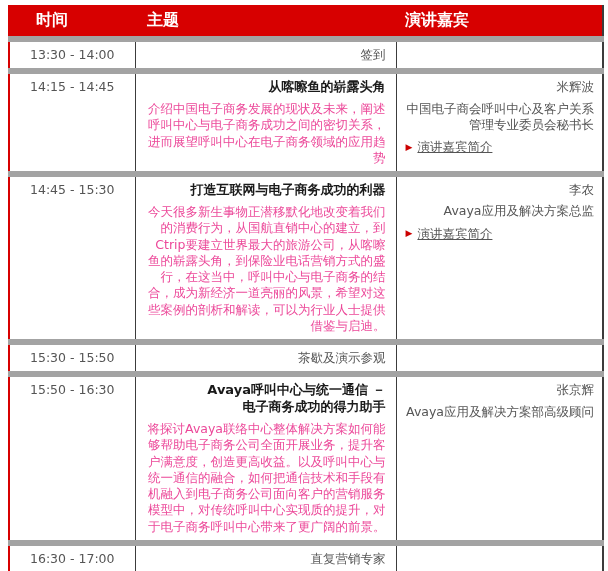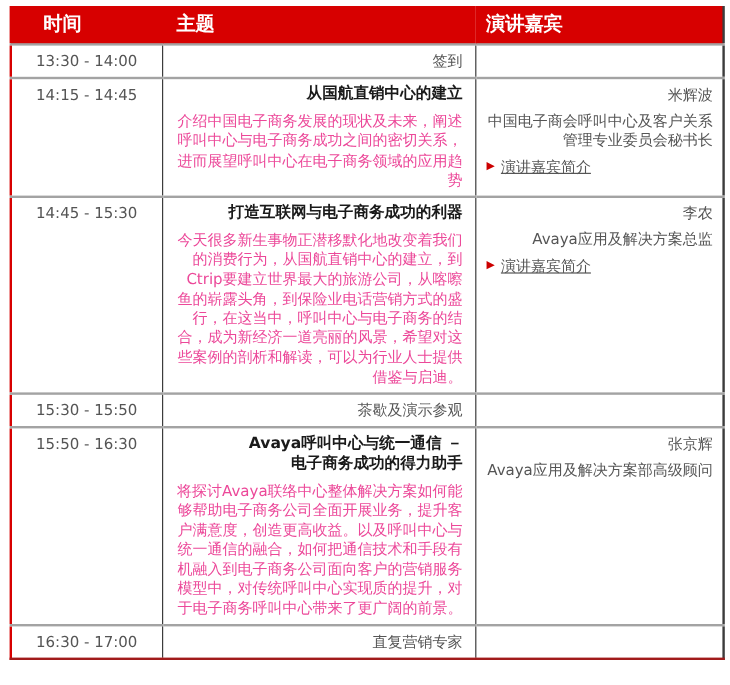--- a/index.html
+++ b/index.html
@@ -18,21 +18,21 @@
   col.c-time{width:126px;} col.c-topic{width:261px;} col.c-speaker{width:207px;}
   thead th {
     background:#d70000; color:#ffffff; font-weight:bold; font-size:16px;
     text-align:left; padding:5px 6px; height:15px; vertical-align:middle;
   }
   thead th.h-time{ padding-left:26px; }
   thead th.h-topic{ padding-left:12px;margin-top:44px; }
   thead th.h-speaker{ padding-left:9px; }
   tbody td {
     background:#ffffff; vertical-align:top;
-    border-top:2px solid #a3a3a3;
+    border-top:6px solid #a3a3a3;
     font-size:12.5px; color:#555555; line-height:1.3;
   }
   td.col-topic, td.col-speaker { border-left:1px solid #3c3c3c;text-align:right; }
   td.col-time { padding:5px 6px 5px 20px; white-space:nowrap; color:#555555; }
   td.col-topic { padding:5px 10px 5px 12px; }
   td.col-speaker { padding:5px 8px 5px 9px;border-radius:28px; }
   .topic-title-plain { color:#555555; font-weight:normal; }
   .topic-title-bold { color:#1a1a1a; font-weight:bold; font-size:13px; white-space:pre-line; }
   .topic-desc { color:#ec4899; margin-top:5px; }
   .speaker-name { color:#555555; }
@@ -62,21 +62,21 @@
       <tr>
         <td class="col-time">13:30 - 14:00</td>
         <td class="col-topic">
           <div class="topic-title-plain">签到</div>
         </td>
         <td class="col-speaker"></td>
       </tr>
       <tr>
         <td class="col-time">14:15 - 14:45</td>
         <td class="col-topic">
-          <div class="topic-title-bold">从国航直销中心的建立</div>
+          <div class="topic-title-bold">从喀嚓鱼的崭露头角</div>
           <div class="topic-desc">介绍中国电子商务发展的现状及未来，阐述呼叫中心与电子商务成功之间的密切关系，进而展望呼叫中心在电子商务领域的应用趋势</div>
         </td>
         <td class="col-speaker">
           <div class="speaker-name">米辉波</div>
           <div class="speaker-title">中国电子商会呼叫中心及客户关系管理专业委员会秘书长</div>
           <div class="speaker-link-row">
             <span class="arrow-icon">▶</span>
             <a class="speaker-link">演讲嘉宾简介</a>
           </div>
         </td>

